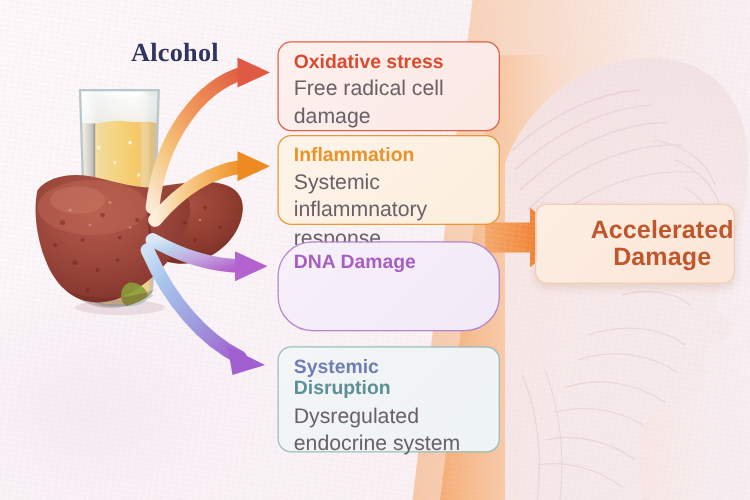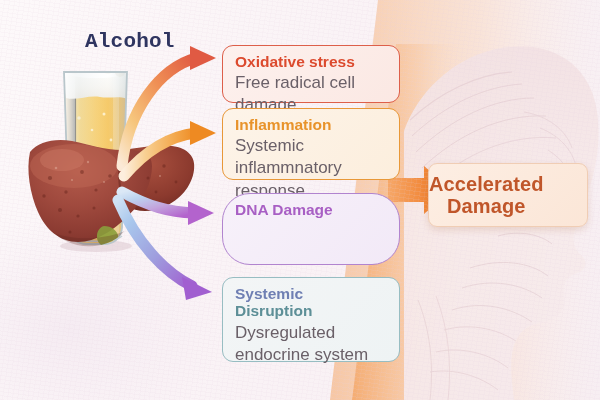--- a/index.html
+++ b/index.html
@@ -14,51 +14,51 @@
 
   .tex{position:absolute;inset:0;pointer-events:none;opacity:.5;
        background:
          repeating-linear-gradient(8deg, rgba(230,210,225,.25) 0 1px, rgba(255,255,255,0) 1px 4px),
          repeating-linear-gradient(-81deg, rgba(228,206,222,.18) 0 1px, rgba(255,255,255,0) 1px 5px);}
 
   .layer{position:absolute;inset:0;}
   svg.layer{overflow:visible;}
 
   
-  #alcohol-title{position:absolute;left:85px;top:30px;width:110px;
+  #alcohol-title{position:absolute;left:85px;top:30px;width:110px;text-align:center;
       font-size:21px;font-weight:700;color:#2f3560;letter-spacing:.2px;
-      font-family:Liberation Mono, monospace;}
+      font-family:Liberation Serif, serif;}
 
   
   .cbox{position:absolute;left:222px;width:178px;border-radius:11px;
         box-sizing:border-box;border:1.6px solid #ccc;padding:7px 11px 8px 12px;}
   .ctitle{font-size:15.5px;font-weight:700;line-height:1.12;margin:0 0 2px 0;}
   .cdesc{font-size:17px;line-height:1.30;color:#6a6068;font-weight:400;}
   .ctitle span{display:block;}
 
-  #box-oxidative{top:45px;height:58px;border-color:#dd5f4a;
+  #box-oxidative{top:33px;height:72px;border-color:#dd5f4a;
       background:linear-gradient(135deg,#fdf1ee 0%,#fbe8e3 100%);}
   #box-oxidative .ctitle{color:#dc4a2e;}
   #box-inflammation{top:108px;height:72px;border-color:#e89838;
       background:linear-gradient(135deg,#fdf4e9 0%,#fceedd 100%);}
   #box-inflammation .ctitle{color:#e8932b;}
   #box-dna{top:193px;height:72px;border-color:#b184cf;
       background:linear-gradient(135deg,#f7f1fa 0%,#f2e9f7 100%);border-radius:28px;}
   #box-dna .ctitle{color:#a85fc4;}
   #box-hormonal{top:277px;height:85px;border-color:#97bdc2;
       background:linear-gradient(135deg,#f3f5f6 0%,#eef3f4 100%);}
   #box-hormonal .ctitle .h1{color:#6f7fb3;}
   #box-hormonal .ctitle .h2{color:#5d8f97;}
 
   
   #outcome-box{position:absolute;left:428px;top:163px;width:160px;height:64px;
       box-sizing:border-box;border-radius:9px;border:1px solid #f0cdb4;
       background:linear-gradient(135deg,#fdeee3 0%,#fbe6d7 100%);
       box-shadow:0 3px 7px rgba(160,90,40,.17);
-      display:flex;align-items:center;justify-content:flex-start;text-align:center;}
+      display:flex;align-items:center;justify-content:flex-end;text-align:center;}
   #outcome-label{font-size:20px;font-weight:700;color:#c0562a;line-height:1.12;
       letter-spacing:.1px;}
   #outcome-label span{display:block;}
 </style>
 </head>
 <body>
 
 <div id="stage">
 
   <svg class="layer" width="600" height="400" viewBox="0 0 600 400">

